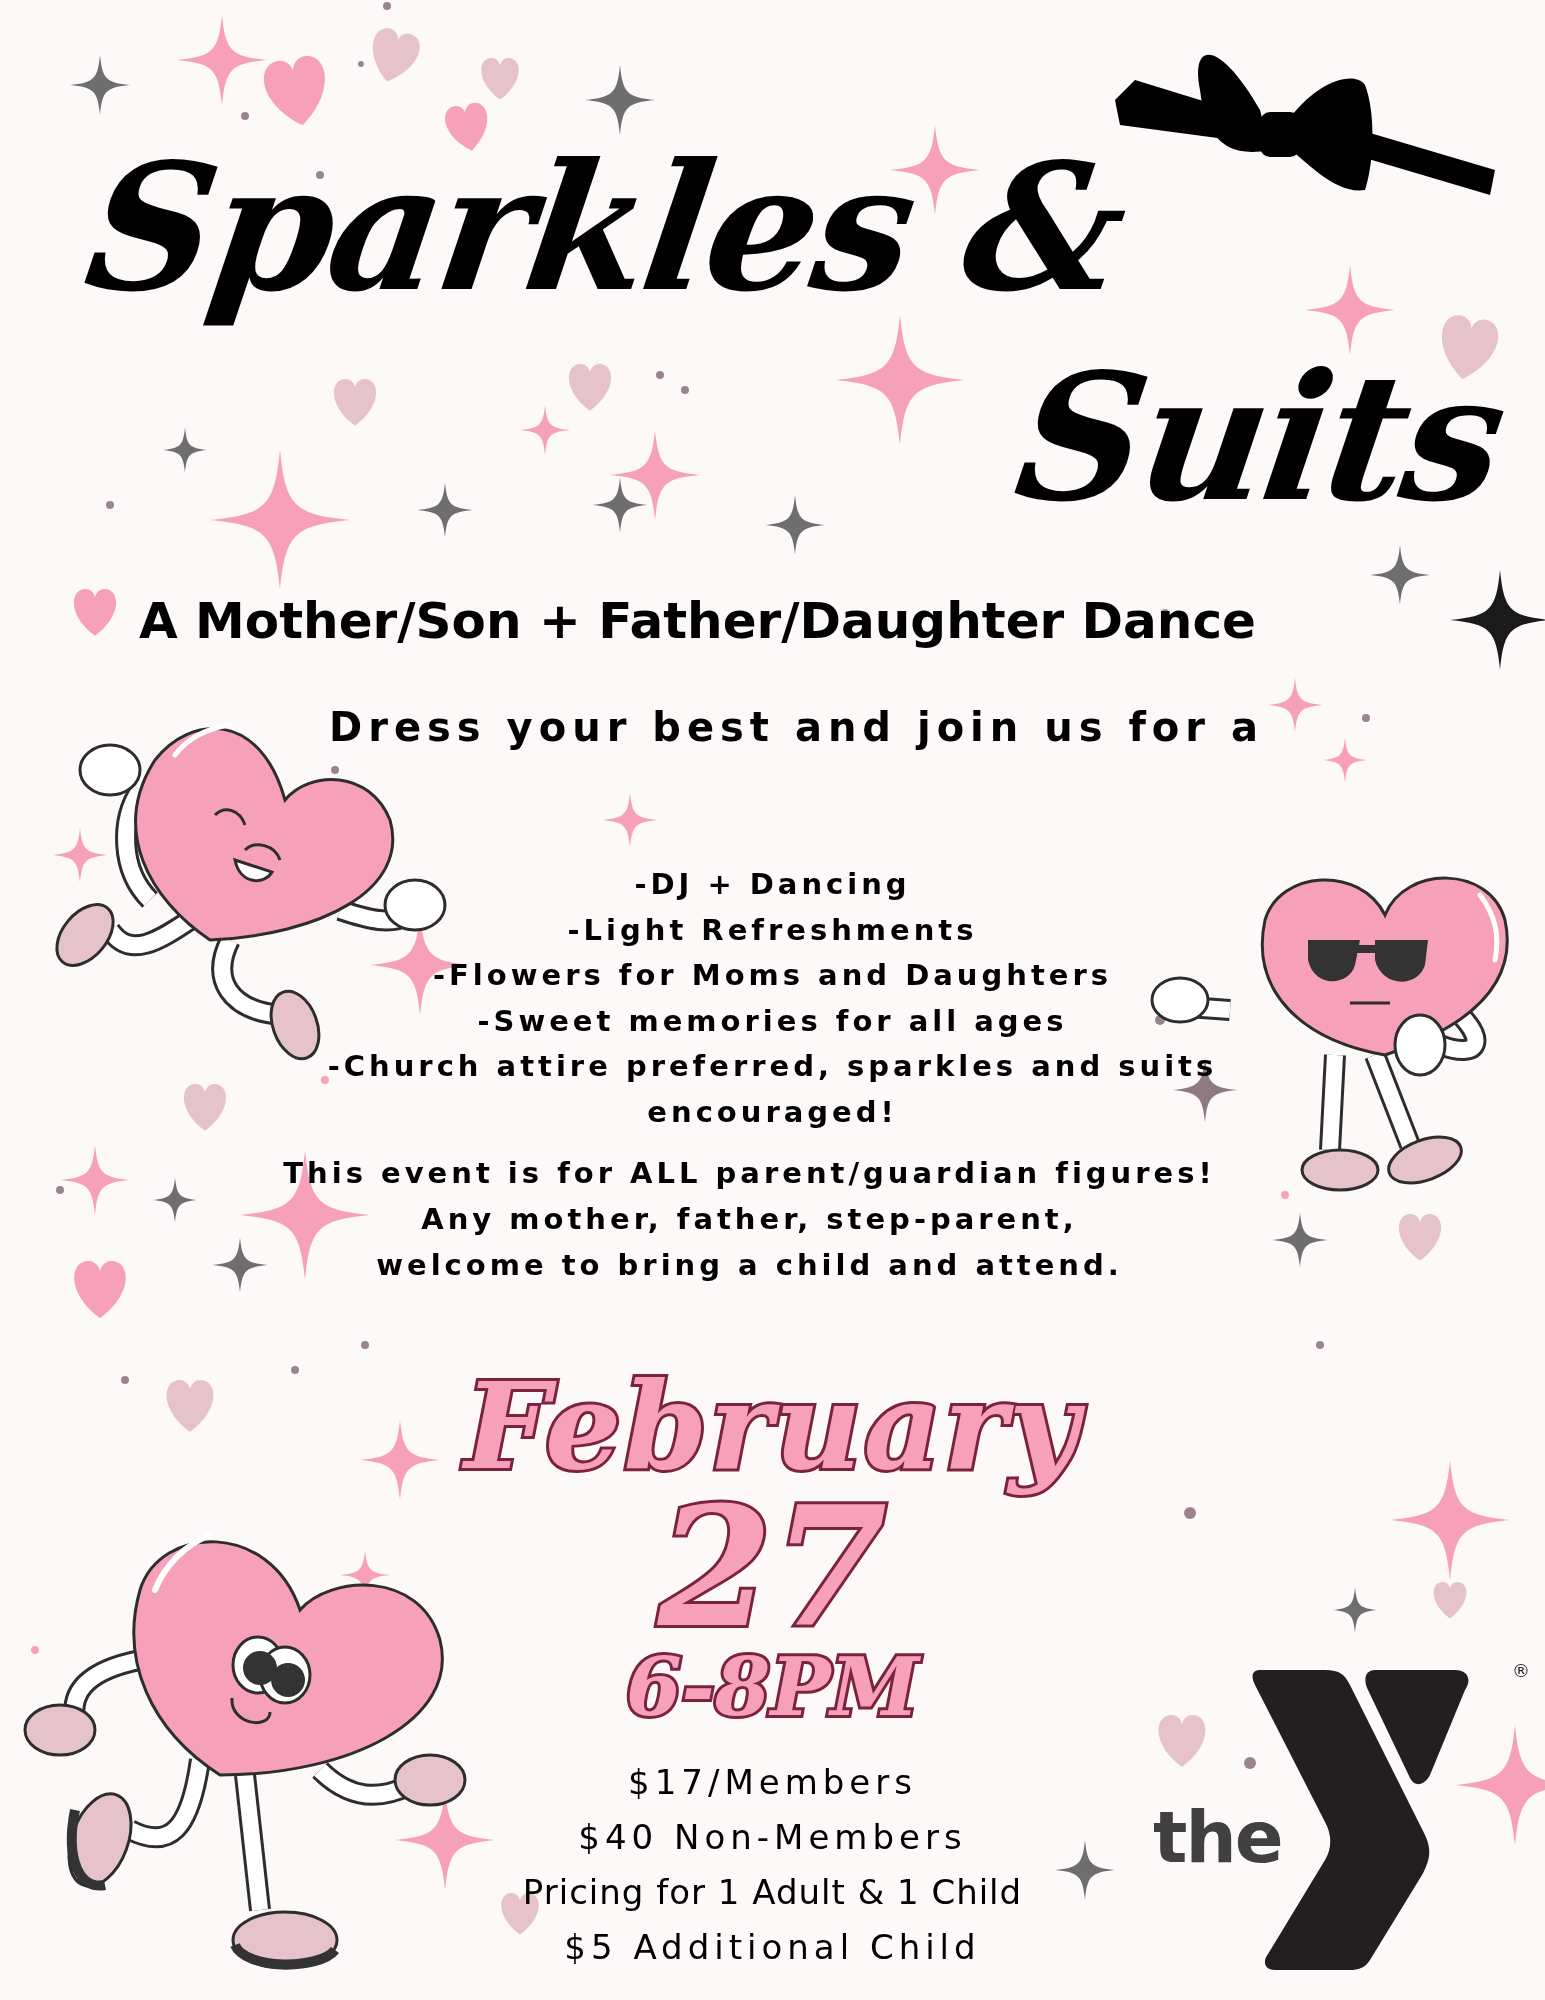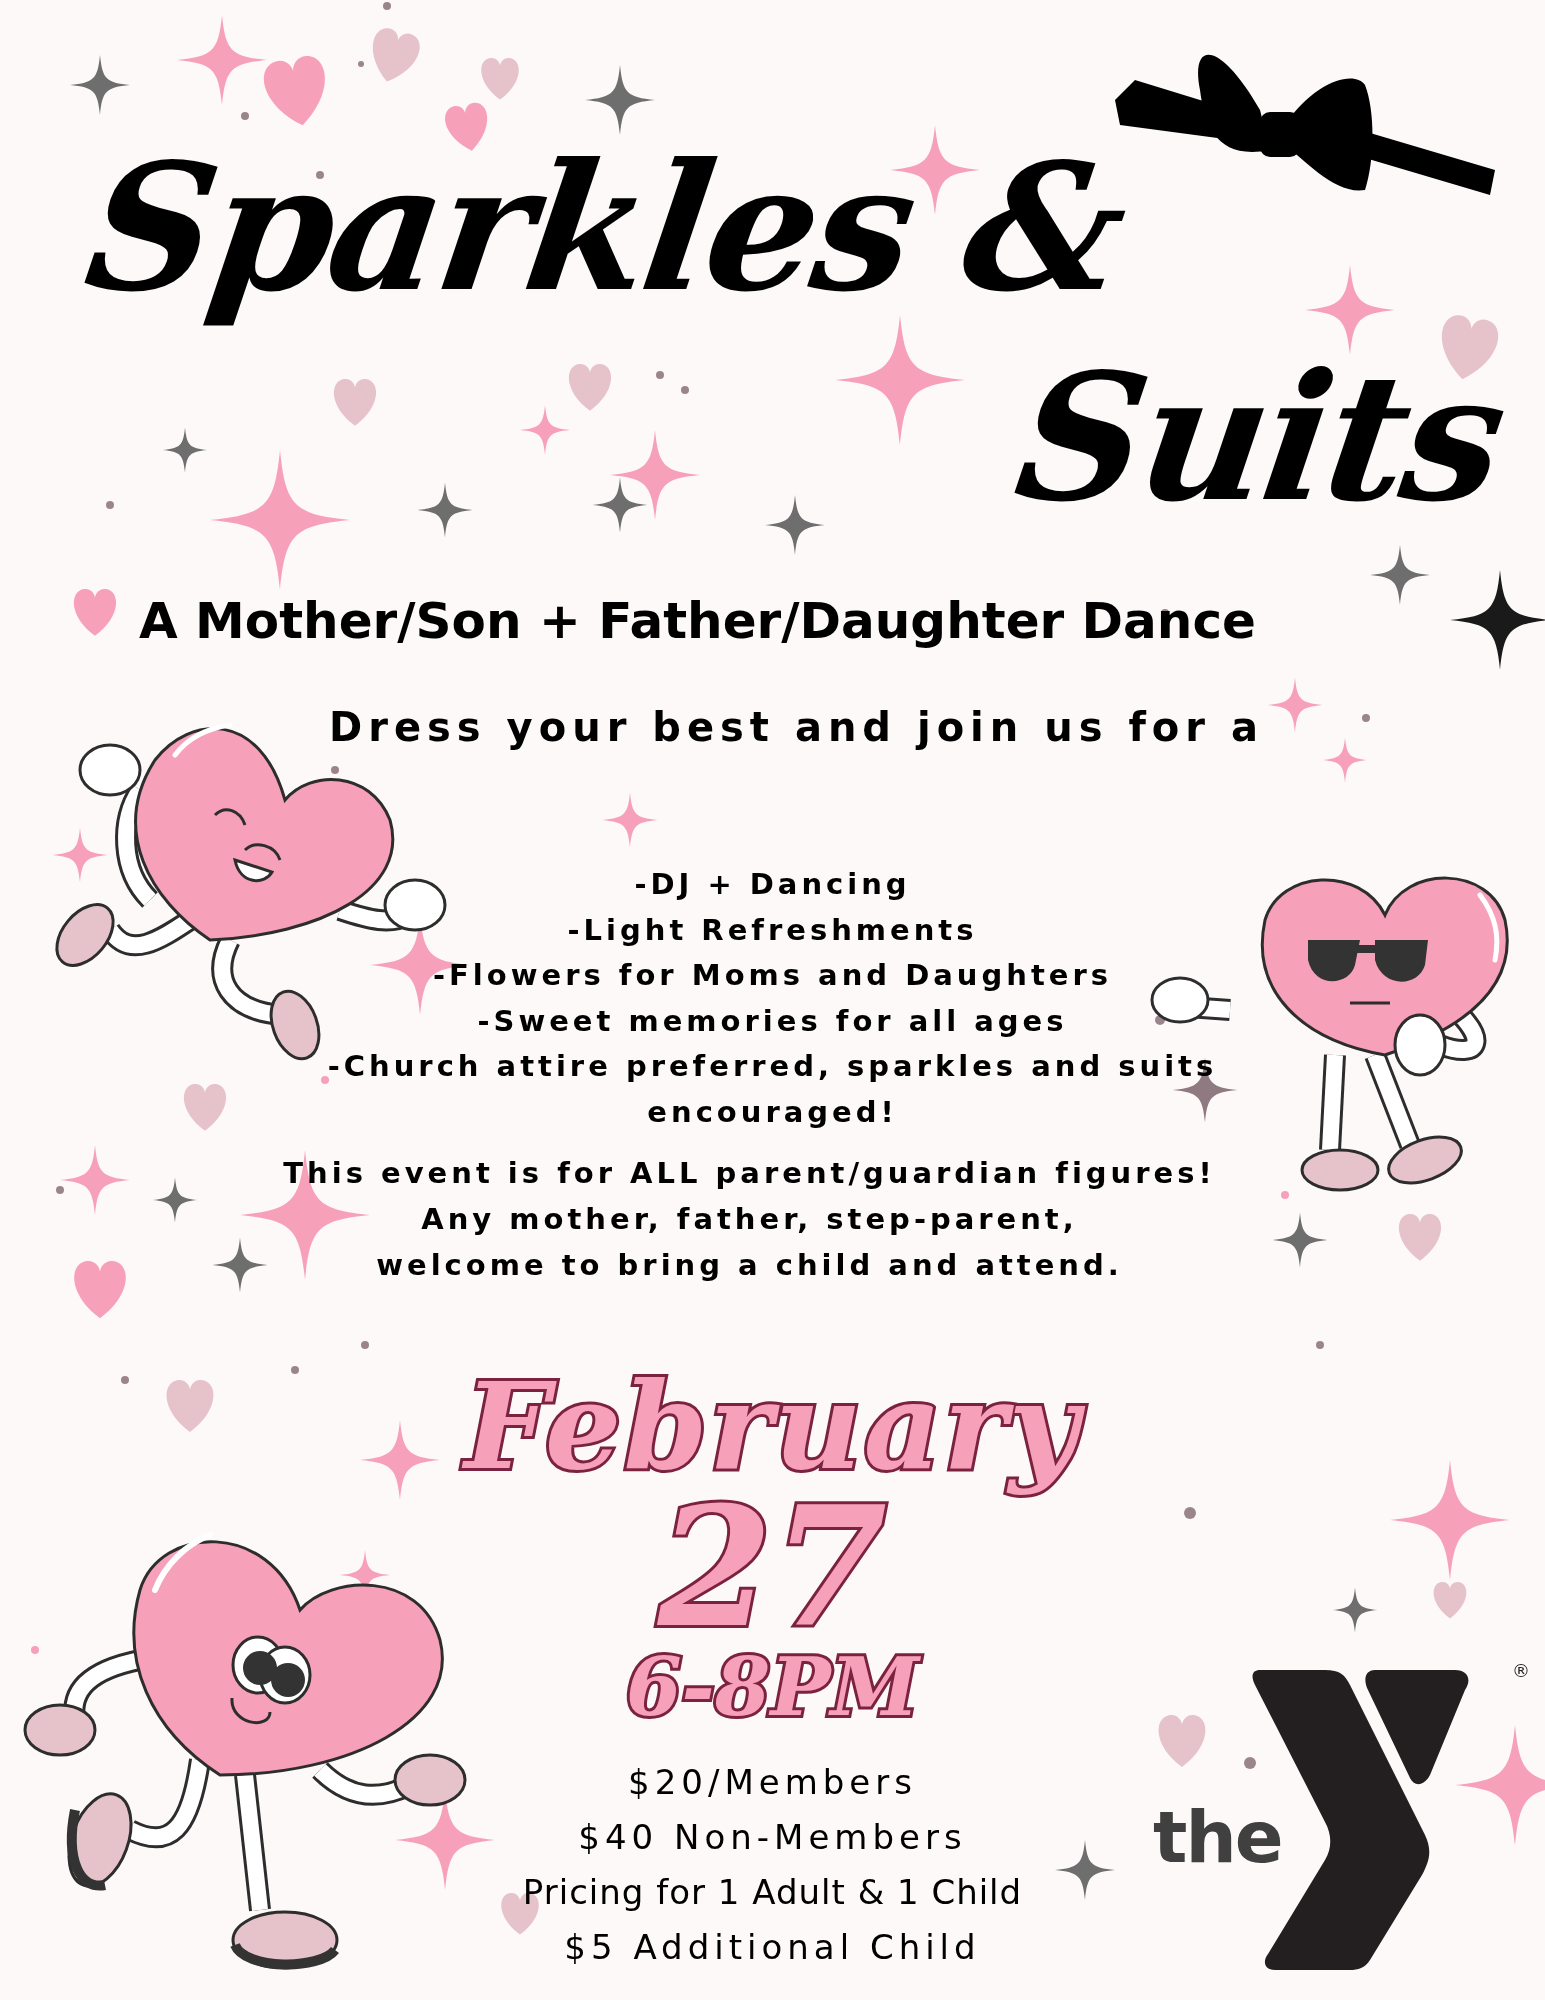--- a/index.html
+++ b/index.html
@@ -152,21 +152,21 @@
   <div>This event is for ALL parent/guardian figures!</div>
   <div>Any mother, father, step-parent,</div>
   <div>welcome to bring a child and attend.</div>
 </div>
 
 <div class="abs date-month">February</div>
 <div class="abs date-day">27</div>
 <div class="abs date-time">6-8PM</div>
 
 <div class="abs pricing">
-  <div>$20/Members</div>
+  <div>$17/Members</div>
   <div>$40 Non-Members</div>
   <div class="tight">Pricing for 1 Adult &amp; 1 Child</div>
   <div>$5 Additional Child</div>
 </div>
 
 <svg class="abs" style="left:40px;top:700px" width="420" height="380" viewBox="0 0 420 380">
   <g stroke="#2d2d2d" stroke-width="3" fill="none">
     <path d="M100,90 C80,120 80,170 110,200" stroke-width="22" stroke="#2d2d2d"></path>
     <path d="M100,90 C80,120 80,170 110,200" stroke-width="16" stroke="#fff"></path>
     <path d="M150,220 C120,240 90,260 70,230" stroke-width="22" stroke="#2d2d2d"></path>

